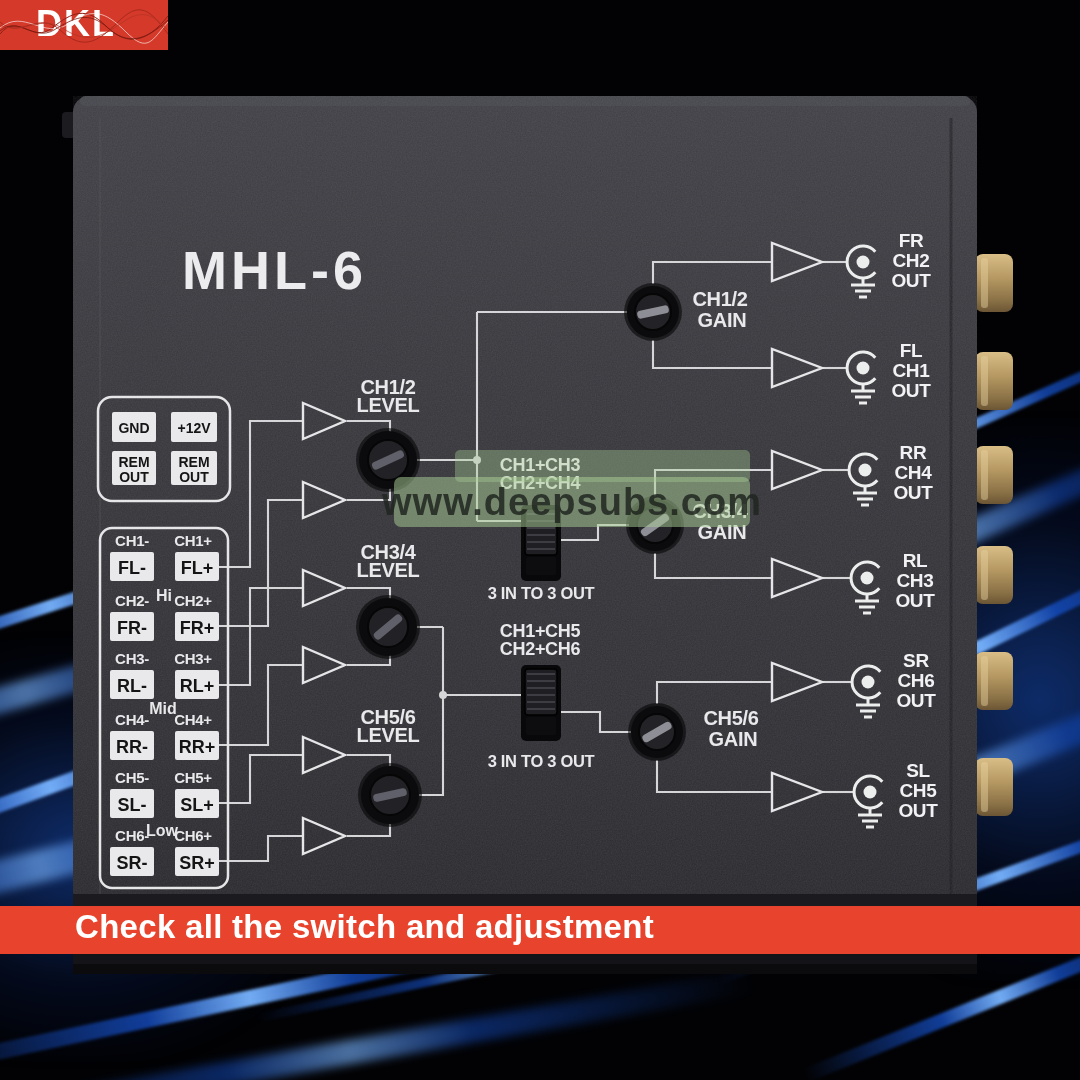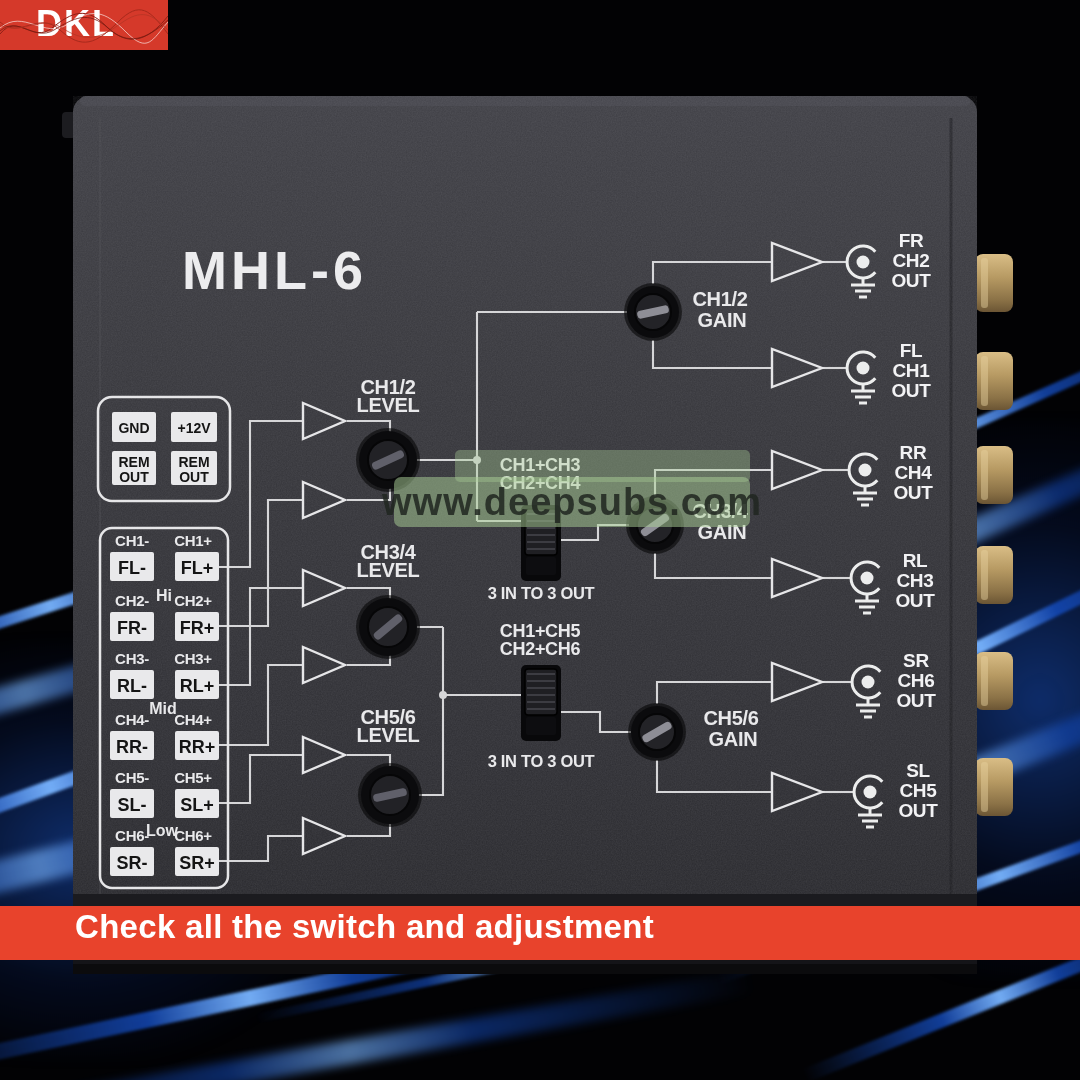--- a/index.html
+++ b/index.html
@@ -33,21 +33,21 @@
     background:rgba(168,206,150,0.38); border-radius:5px;
   }
   .watermark {
     position:absolute; left:394px; top:477px; width:356px; height:50px;
     background:rgba(168,206,150,0.52); border-radius:7px;
     display:flex; align-items:center; justify-content:center;
     font-size:38px; font-weight:bold; letter-spacing:1px;
     color:rgba(32,38,32,0.85);
   }
   
-  .banner { position:absolute; left:0; top:906px; width:1080px; height:54px; background:#e8432c; }
+  .banner { position:absolute; left:0; top:906px; width:1080px; height:48px; background:#e8432c; }
   .banner-text {
     display:block; margin-left:75px; line-height:42px;
     font-size:33px; font-weight:bold; color:#fff; letter-spacing:0.3px;
   }
   
   .scene { position:absolute; left:0; top:0; }
   text { font-family:"Liberation Sans", sans-serif; }
   .t-model { font-size:54px; font-weight:800; fill:#ececee; letter-spacing:4px; }
   .t-pwr   { font-size:14px; font-weight:bold; fill:#151515; text-anchor:middle; }
   .t-ch    { font-size:15px; font-weight:bold; fill:#e9e9eb; text-anchor:middle; letter-spacing:-0.3px; }

